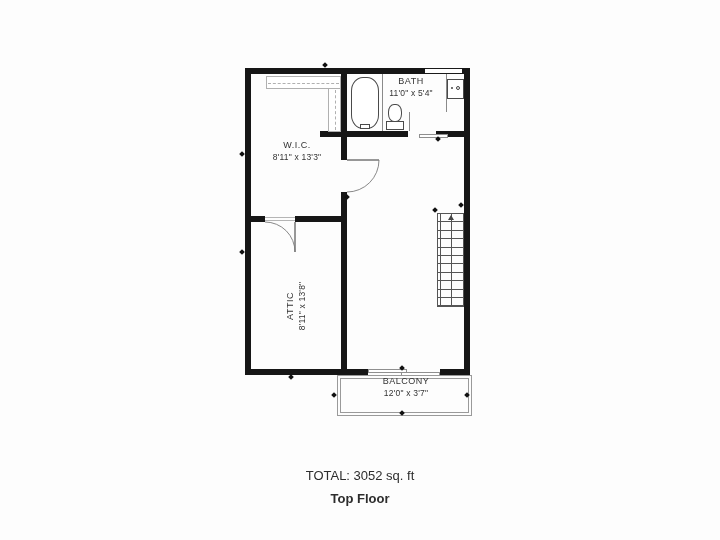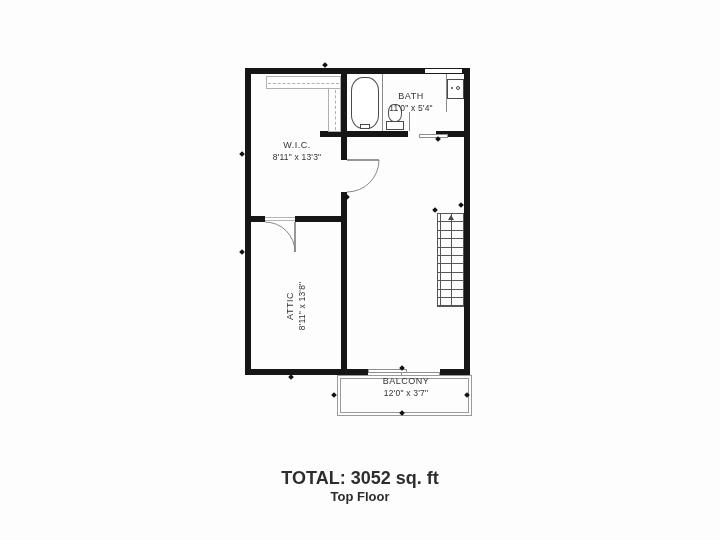--- a/index.html
+++ b/index.html
@@ -32,22 +32,22 @@
                  border-left:3px solid transparent; border-right:3px solid transparent; border-bottom:5px solid #444; }
 
   .balcony-rect { position:absolute; border:1px solid #9a9a9a; background:transparent; }
 
   .room-label { position:absolute; transform:translateX(-50%); text-align:center; color:#333; white-space:nowrap; }
   .room-label.rot { transform:translate(-50%,-50%) rotate(-90deg); }
   .rname { font-size:9px; letter-spacing:.5px; }
   .rdims { font-size:8.5px; letter-spacing:.2px; margin-top:2px; }
 
   .footer { position:absolute; left:260px; top:468px; width:200px; text-align:center; color:#2d2d2d; }
-  .footer .line1 { font-size:18px; font-weight:bold; }
-  .footer .line2 { font-size:13px; font-weight:bold; margin-top:0; }
+  .footer .line1 { font-size:13px; font-weight:normal; }
+  .footer .line2 { font-size:13px; font-weight:bold; margin-top:8px; }
 
   svg.overlay { position:absolute; left:0; top:0; }
 </style>
 </head>
 <body>
 
 <div id="screen">
 
   <div class="wall" style="left:245px;top:68px;width:180px;height:6px"></div>
   <div class="window" style="left:425px;top:68px;width:37px;height:6px"></div>
@@ -115,21 +115,21 @@
   <div class="tick" style="left:332px;top:393px"></div>
   <div class="tick" style="left:465px;top:393px"></div>
   <div class="tick" style="left:400px;top:411px"></div>
   <div class="tick" style="left:400px;top:366px"></div>
 
   <div class="room-label" style="left:297px;top:140px">
     <div class="rname">W.I.C.</div>
     <div class="rdims">8'11" x 13'3"</div>
   </div>
 
-  <div class="room-label" style="left:411px;top:91px">
+  <div class="room-label" style="left:411px;top:76px">
     <div class="rname">BATH</div>
     <div class="rdims">11'0" x 5'4"</div>
   </div>
 
 
   <div class="room-label rot" style="left:296px;top:306px">
     <div class="rname">ATTIC</div>
     <div class="rdims">8'11" x 13'8"</div>
   </div>
 

